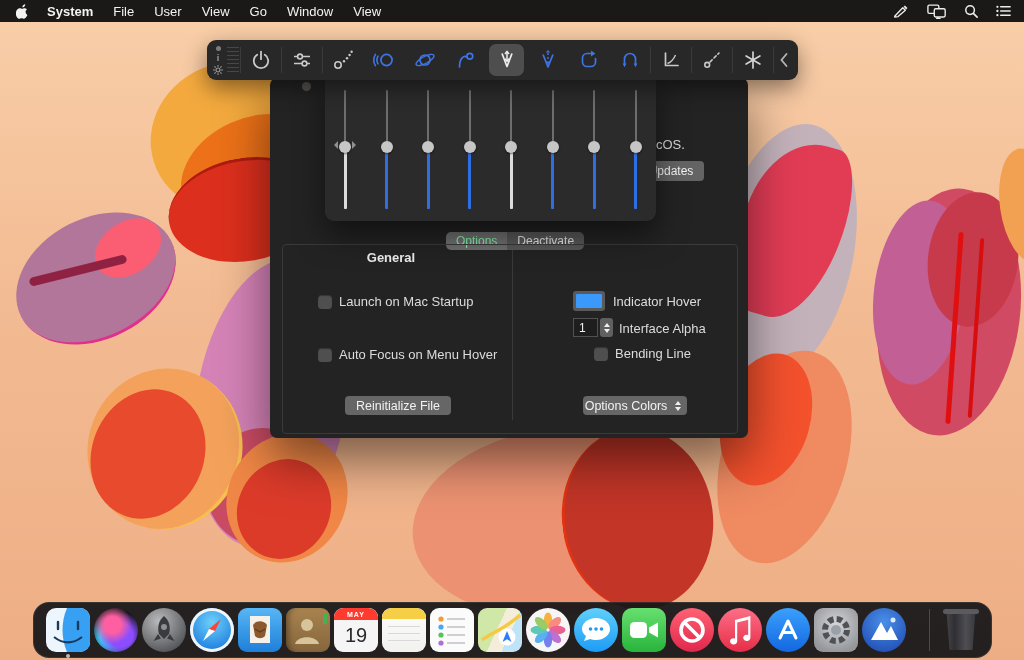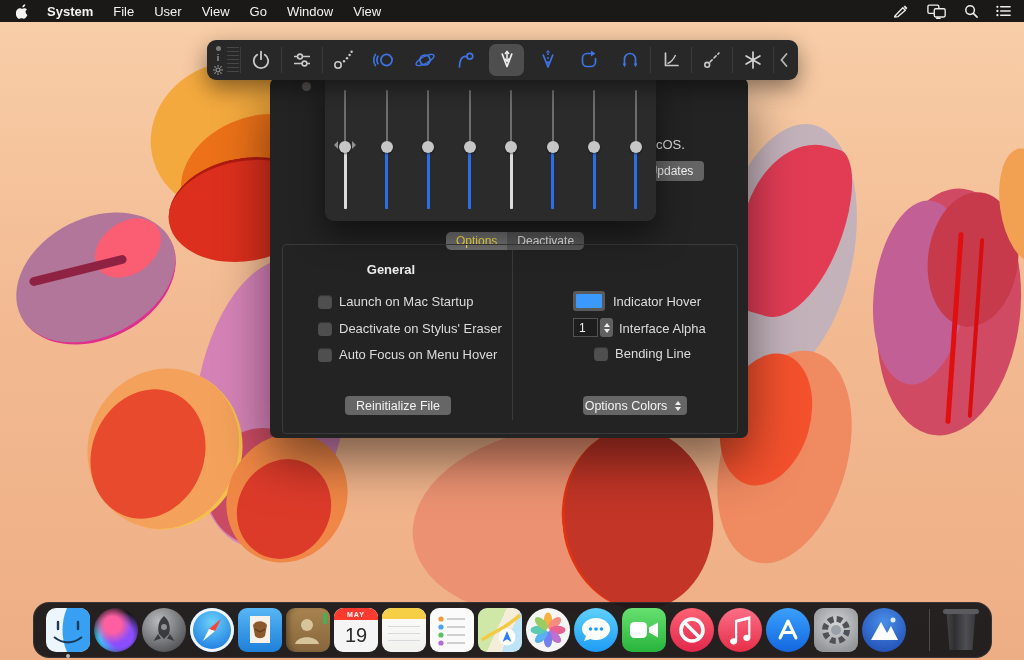--- a/index.html
+++ b/index.html
@@ -77,25 +77,25 @@
   
   #prefwin{position:absolute;left:270px;top:78px;width:478px;height:360px;z-index:10;
     background:#232323;border-radius:7px;box-shadow:0 22px 50px rgba(0,0,0,.5);
     color:#dcdcdc;font-size:13px;overflow:hidden;}
   #win-dot{position:absolute;left:32px;top:4px;width:9px;height:9px;border-radius:50%;background:#56524e;}
   #about-frag{position:absolute;left:386px;top:59px;color:#d8d8d8;}
   #updates-btn{position:absolute;left:368px;top:83px;width:66px;height:20px;background:#646464;border-radius:4px;
     color:#f2f2f2;font-size:12px;display:flex;align-items:center;justify-content:center;}
   #segctl{position:absolute;left:176px;top:154px;height:18px;display:flex;border-radius:5px;overflow:hidden;font-size:12px;}
   .seg{display:flex;align-items:center;justify-content:center;padding:0 10px;background:#585858;color:#e6e6e6;}
-  .seg.sel{background:#6f6f6f;color:#fde047;text-align:center;}
+  .seg.sel{background:#6f6f6f;color:#86efac;text-align:center;}
   #groupbox{position:absolute;left:12px;top:166px;width:454px;height:188px;border:1px solid #3a3a3a;border-radius:4px;}
   #vdivider{position:absolute;left:242px;top:172px;width:1px;height:170px;background:#3a3a3a;}
   .coltitle{position:absolute;font-weight:bold;color:#ececec;}
-  #gen-title{left:0;width:242px;top:184px;text-align:center;}
+  #gen-title{left:0;width:242px;top:172px;text-align:center;}
   #ui-title{left:242px;width:236px;top:184px;text-align:center;}
   .cbrow{position:absolute;display:flex;align-items:center;gap:7px;height:15px;}
   .cbox{width:14px;height:14px;border-radius:3.5px;background:#4f4f4f;box-shadow:inset 0 1px 1px rgba(0,0,0,.35);flex:0 0 auto;}
   #cb1{left:48px;top:216px;} #cb2{left:48px;top:243px;} #cb3{left:48px;top:269px;}
   #colorwell{position:absolute;left:303px;top:213px;width:32px;height:20px;background:#5a5a5a;border-radius:3px;padding:3px;box-sizing:border-box;}
   #colorwell .swatch{width:100%;height:100%;background:#3b99fc;border-radius:1px;}
   #lbl-color{position:absolute;left:343px;top:216px;}
   #alphafield{position:absolute;left:303px;top:240px;width:25px;height:19px;background:#1e1e1e;border:1px solid #515151;
     box-sizing:border-box;color:#f0f0f0;font-size:12px;display:flex;align-items:center;padding-left:5px;}
   #stepper{position:absolute;left:330px;top:240px;width:13px;height:19px;background:#606060;border-radius:3px;
@@ -241,24 +241,20 @@
 
   <div id="groupbox"></div>
   <div id="vdivider"></div>
 
   <div class="coltitle" id="gen-title">General</div>
 
   <div class="cbrow" id="cb1">
     <span class="cbox"></span>
     <span>Launch on Mac Startup</span>
   </div>
-  <div class="cbrow" id="cb2">
-    <span class="cbox"></span>
-    <span>Deactivate on Stylus' Eraser</span>
-  </div>
   <div class="cbrow" id="cb3">
     <span class="cbox"></span>
     <span>Auto Focus on Menu Hover</span>
   </div>
 
   <div id="colorwell">
     <div class="swatch" id="color-swatch" style="background: rgb(59, 153, 252);"></div>
   </div>
   <div id="lbl-color">Indicator Hover</div>
 

